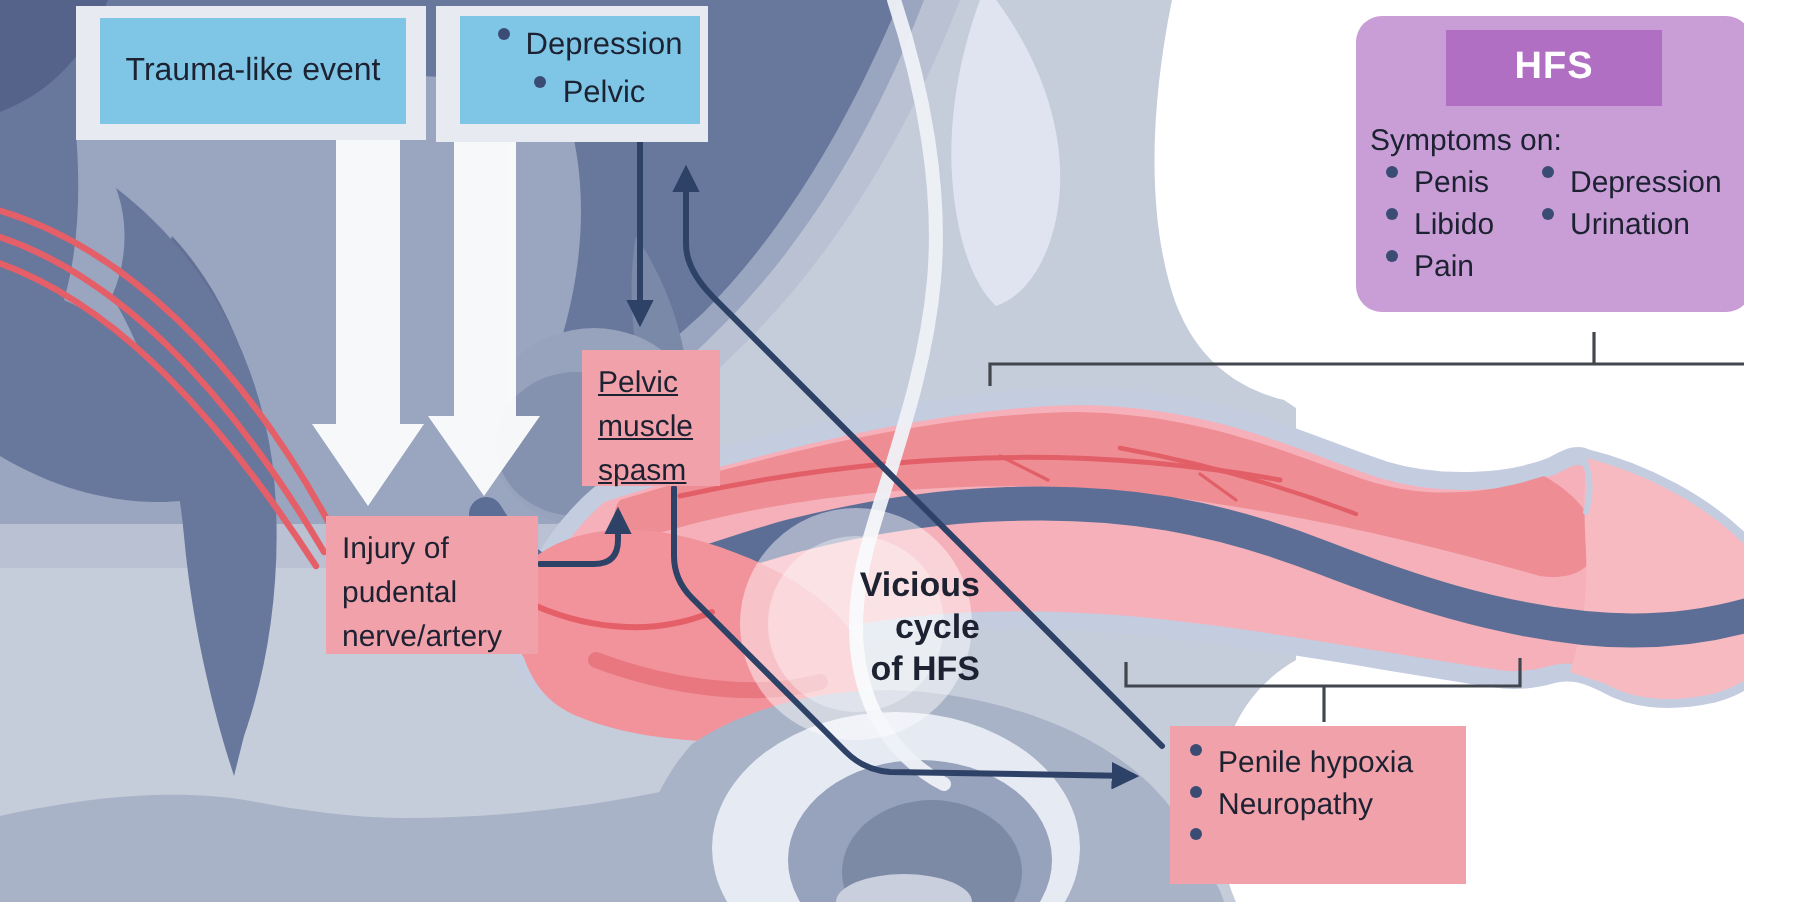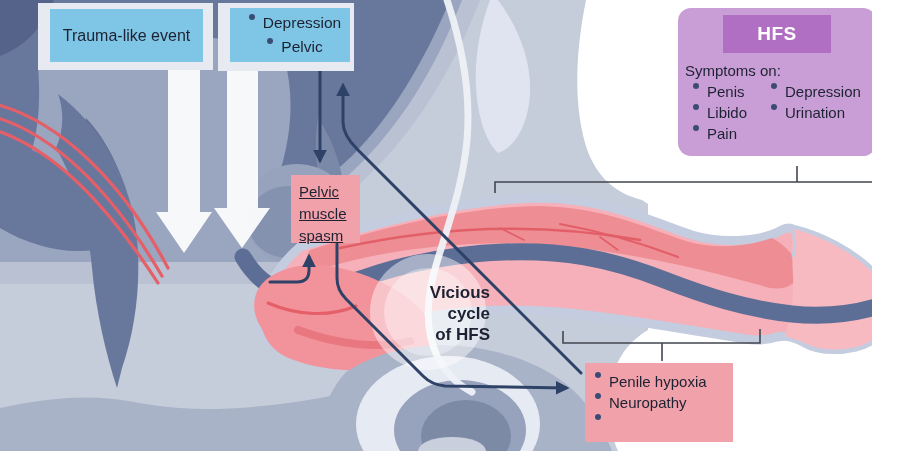--- a/index.html
+++ b/index.html
@@ -192,20 +192,21 @@
       </div>
       <div class="brow">
         <span class="dot"></span>
         <span>Urination</span>
       </div>
     </div>
   </div>
 
   <div class="abs pinkbox" style="left:291px; top:175px; width:69px; height:68px;text-decoration:underline;">Pelvic muscle spasm</div>
 
+  <div class="abs pinkbox" style="left:163px; top:258px; width:106px; height:69px;">Injury of pudental nerve/artery</div>
 
   <div class="abs cycle-label" style="left:366px; top:282px;">
     <div>Vicious</div>
     <div>cycle</div>
     <div>of HFS</div>
   </div>
 
   <div class="abs pinkbox outcomes" style="left:585px; top:363px; width:148px; height:79px;">
     <div class="brow">
       <span class="dot"></span>

